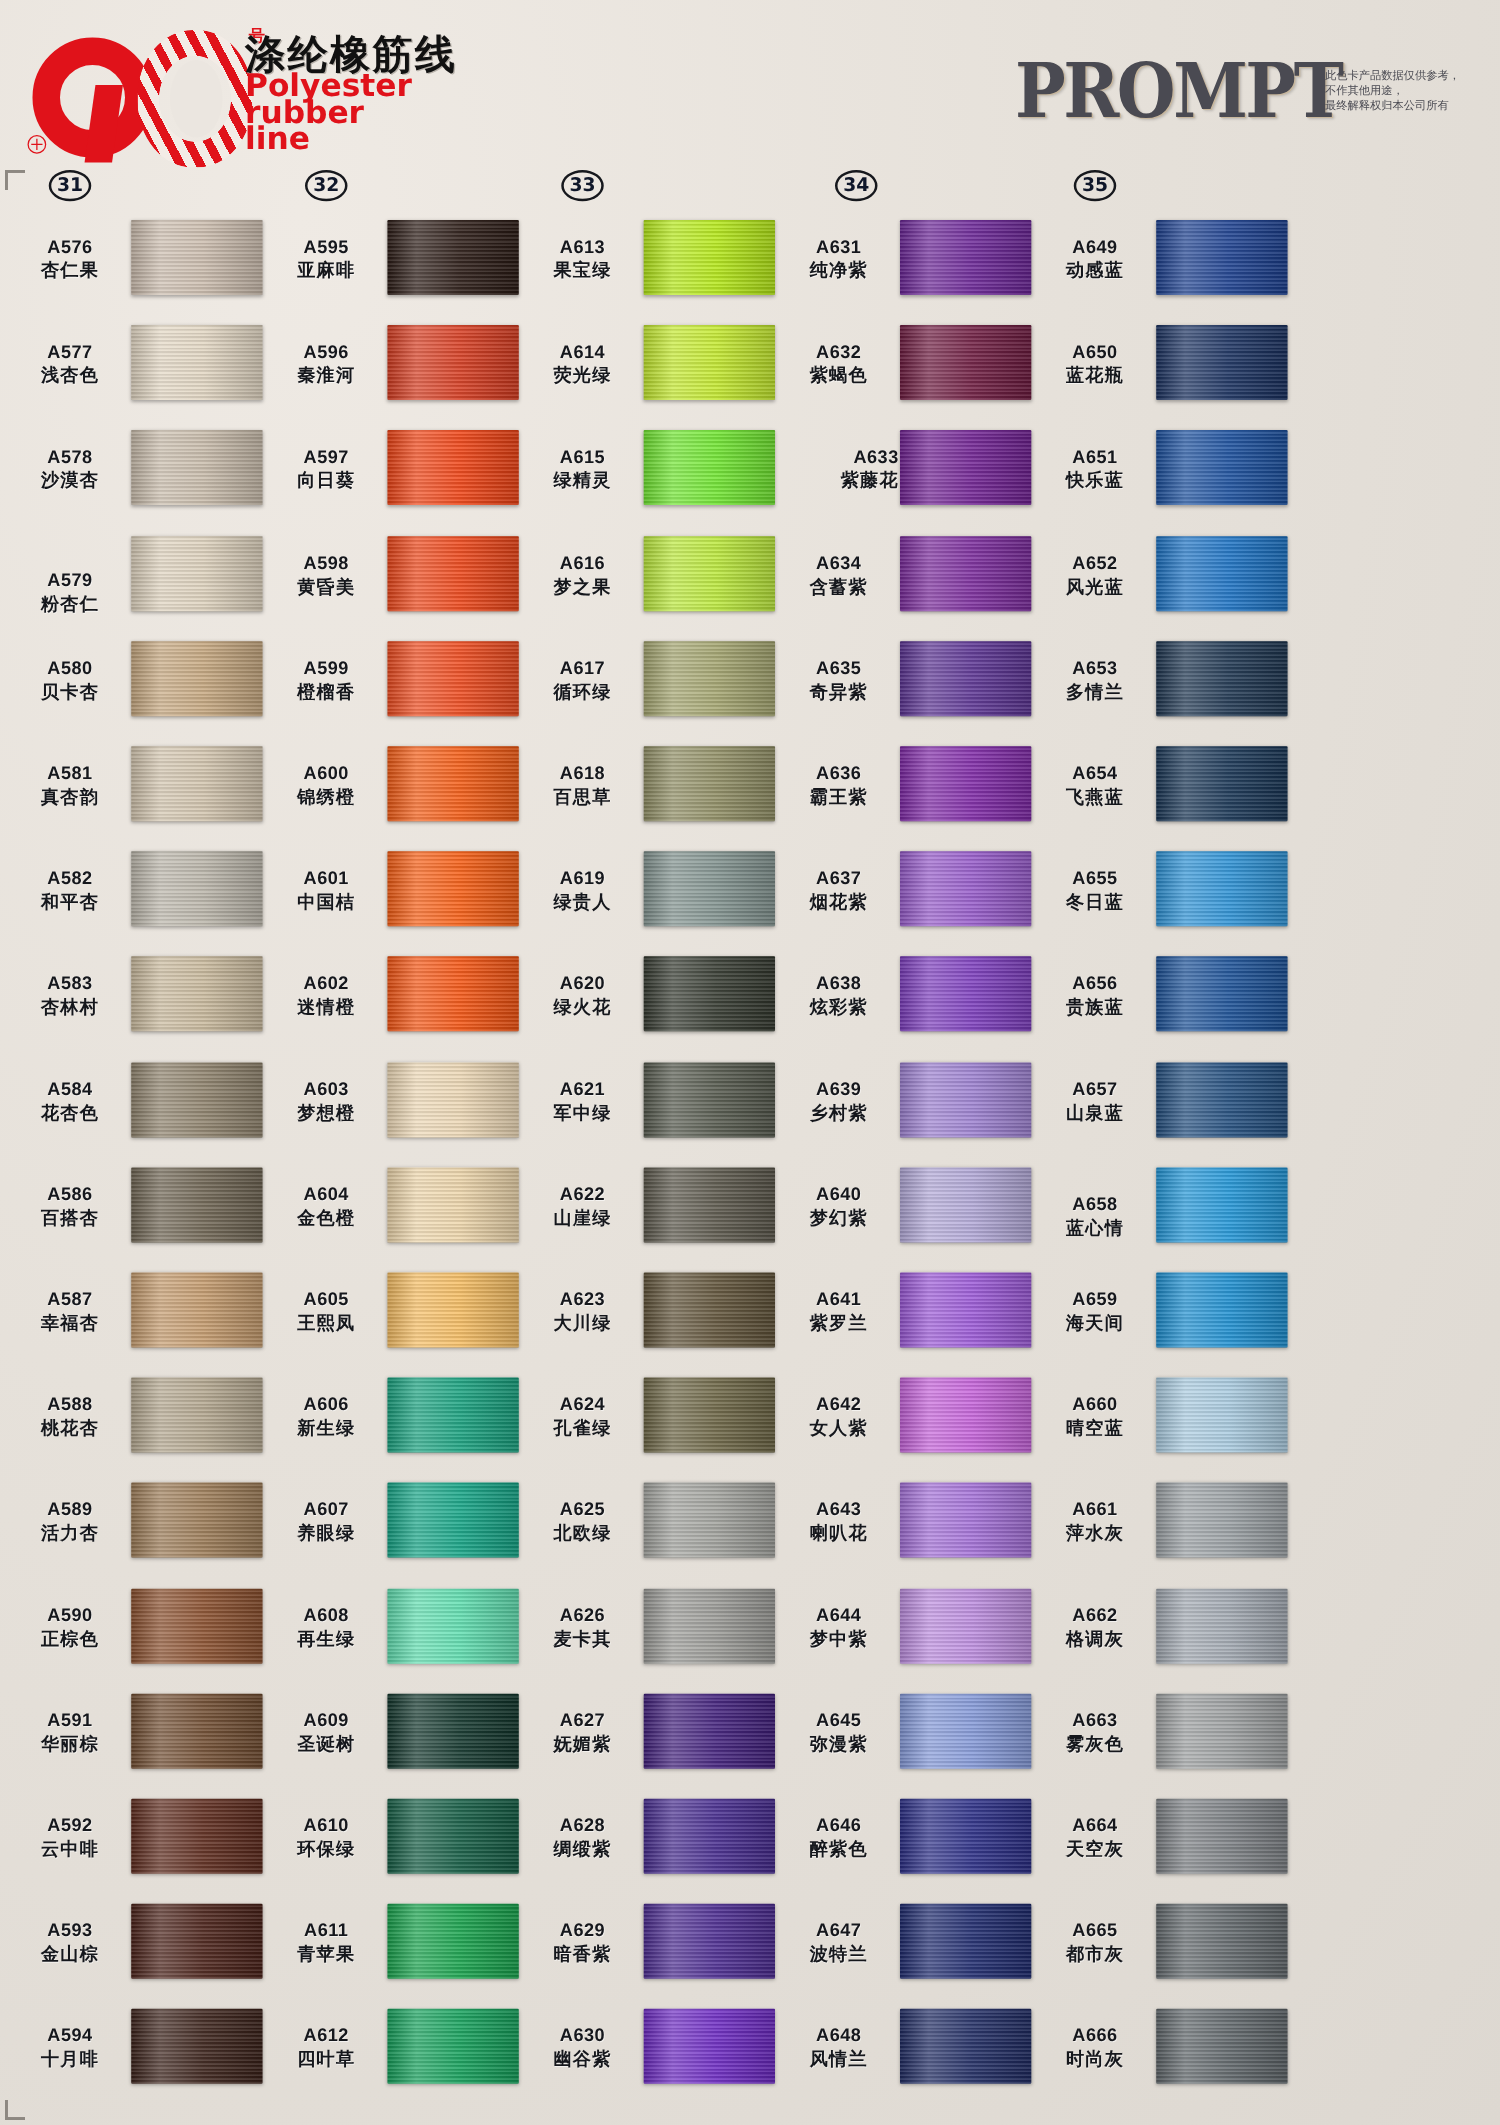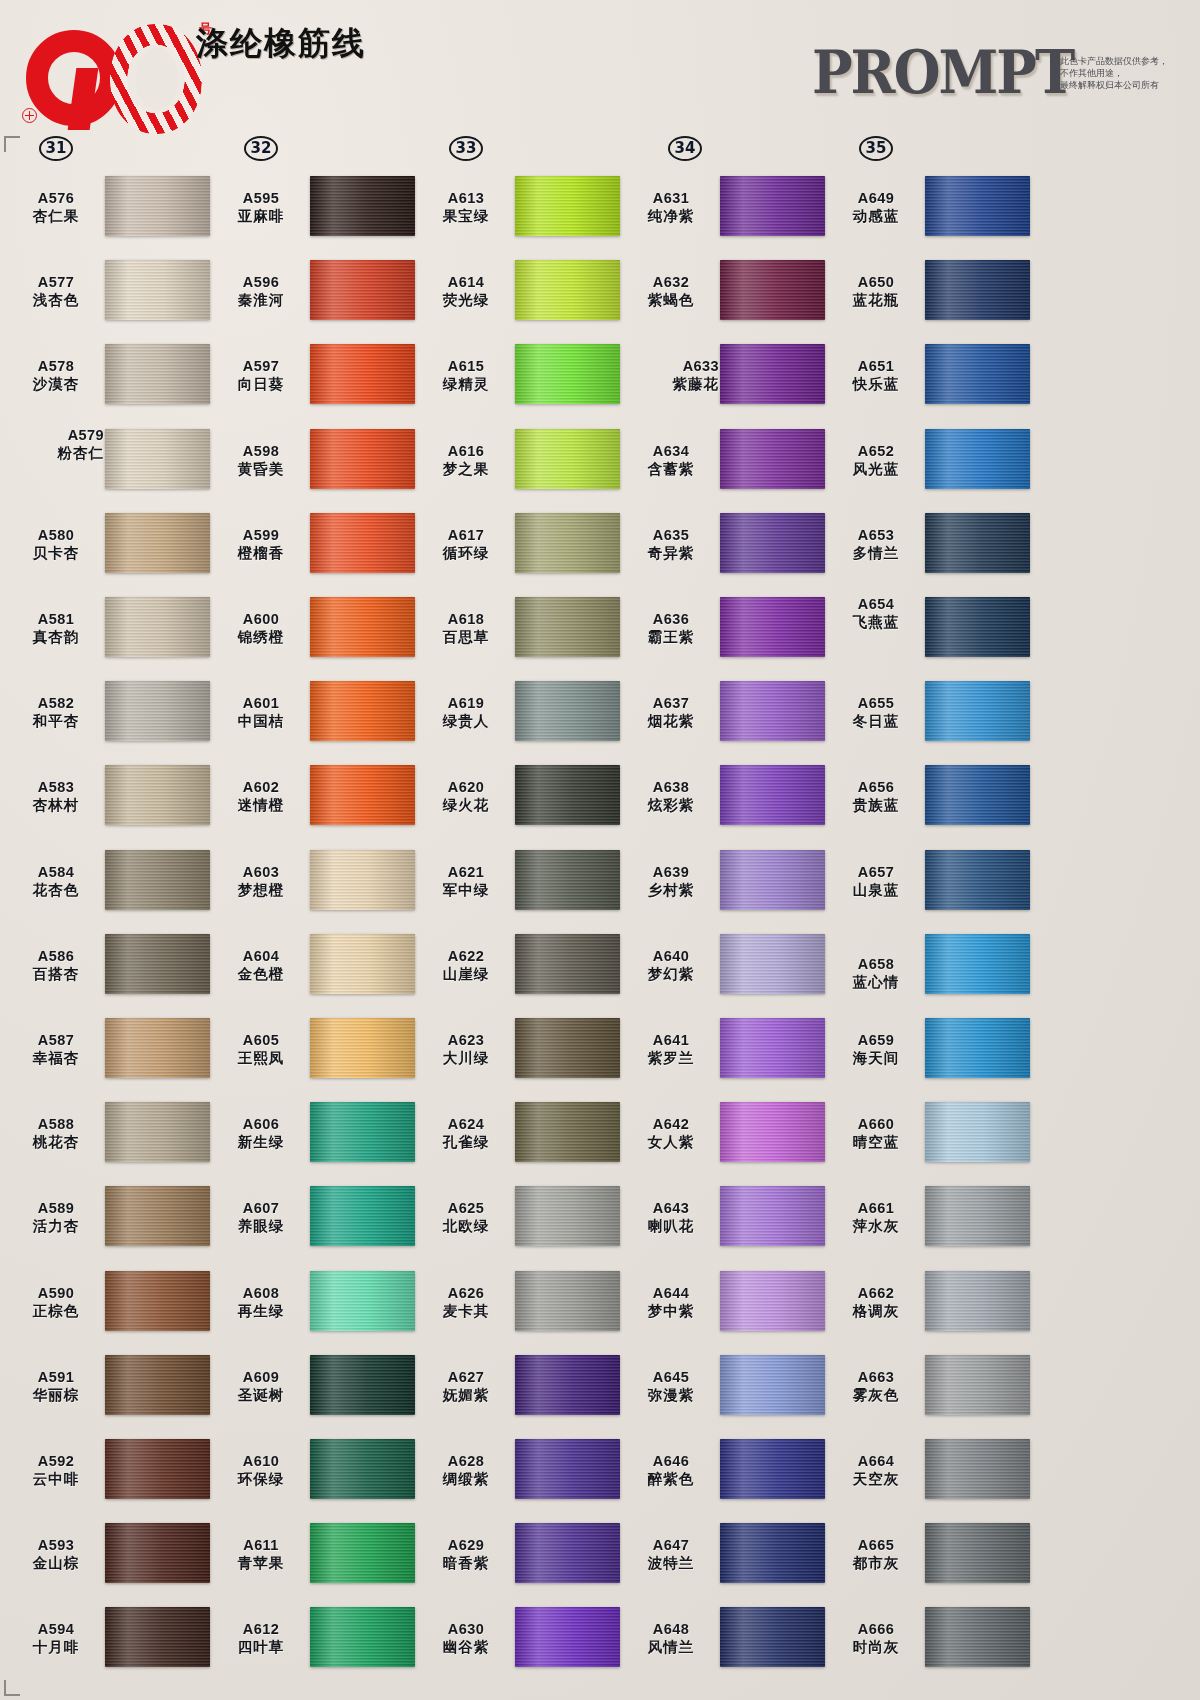--- a/index.html
+++ b/index.html
@@ -164,20 +164,25 @@
     <div class="nine-ring"></div>
     <div class="nine-tail"></div>
     <div class="zero-ring"></div>
     <div class="zero-hole"></div>
     <div class="hao-mark">号</div>
     <div class="reg-mark"></div>
   </div>
 
   <div id="brand-cn">涤纶橡筋线</div>
 
+  <div id="brand-en">
+    <span>Polyester</span>
+    <span>rubber</span>
+    <span>line</span>
+  </div>
 
   <div id="prompt-logo">PROMPT</div>
 
   <div id="disclaimer">
     <div>此色卡产品数据仅供参考，</div>
     <div>不作其他用途，</div>
     <div>最终解释权归本公司所有</div>
   </div>
 </div>
 
@@ -205,21 +210,21 @@
       <div class="gloss"></div>
     </div>
     <div class="lbl" style="left: 8px; top: 226.4px;">
       <span class="code">A578</span>
       <span class="name">沙漠杏</span>
     </div>
     <div class="skein" style="left: 105px; top: 296.6px; width: 105px; background: rgb(222, 210, 189);">
       <div class="wind"></div>
       <div class="gloss"></div>
     </div>
-    <div class="lbl" style="left: 8px; top: 295px; text-align: right;">
+    <div class="lbl" style="left: 8px; top: 325px;">
       <span class="code">A579</span>
       <span class="name">粉杏仁</span>
     </div>
     <div class="skein" style="left: 105px; top: 380.8px; width: 105px; background: rgb(198, 167, 127);">
       <div class="wind"></div>
       <div class="gloss"></div>
     </div>
     <div class="lbl" style="left: 8px; top: 394.8px;">
       <span class="code">A580</span>
       <span class="name">贝卡杏</span>
@@ -805,21 +810,21 @@
       <div class="gloss"></div>
     </div>
     <div class="lbl" style="left: 828px; top: 394.8px;">
       <span class="code">A653</span>
       <span class="name">多情兰</span>
     </div>
     <div class="skein" style="left: 925px; top: 465px; width: 105px; background: rgb(23, 52, 84);">
       <div class="wind"></div>
       <div class="gloss"></div>
     </div>
-    <div class="lbl" style="left: 828px; top: 464px;">
+    <div class="lbl" style="left: 828px; top: 479px;">
       <span class="code">A654</span>
       <span class="name">飞燕蓝</span>
     </div>
     <div class="skein" style="left: 925px; top: 549.2px; width: 105px; background: rgb(42, 144, 212);">
       <div class="wind"></div>
       <div class="gloss"></div>
     </div>
     <div class="lbl" style="left: 828px; top: 563.2px;">
       <span class="code">A655</span>
       <span class="name">冬日蓝</span>

